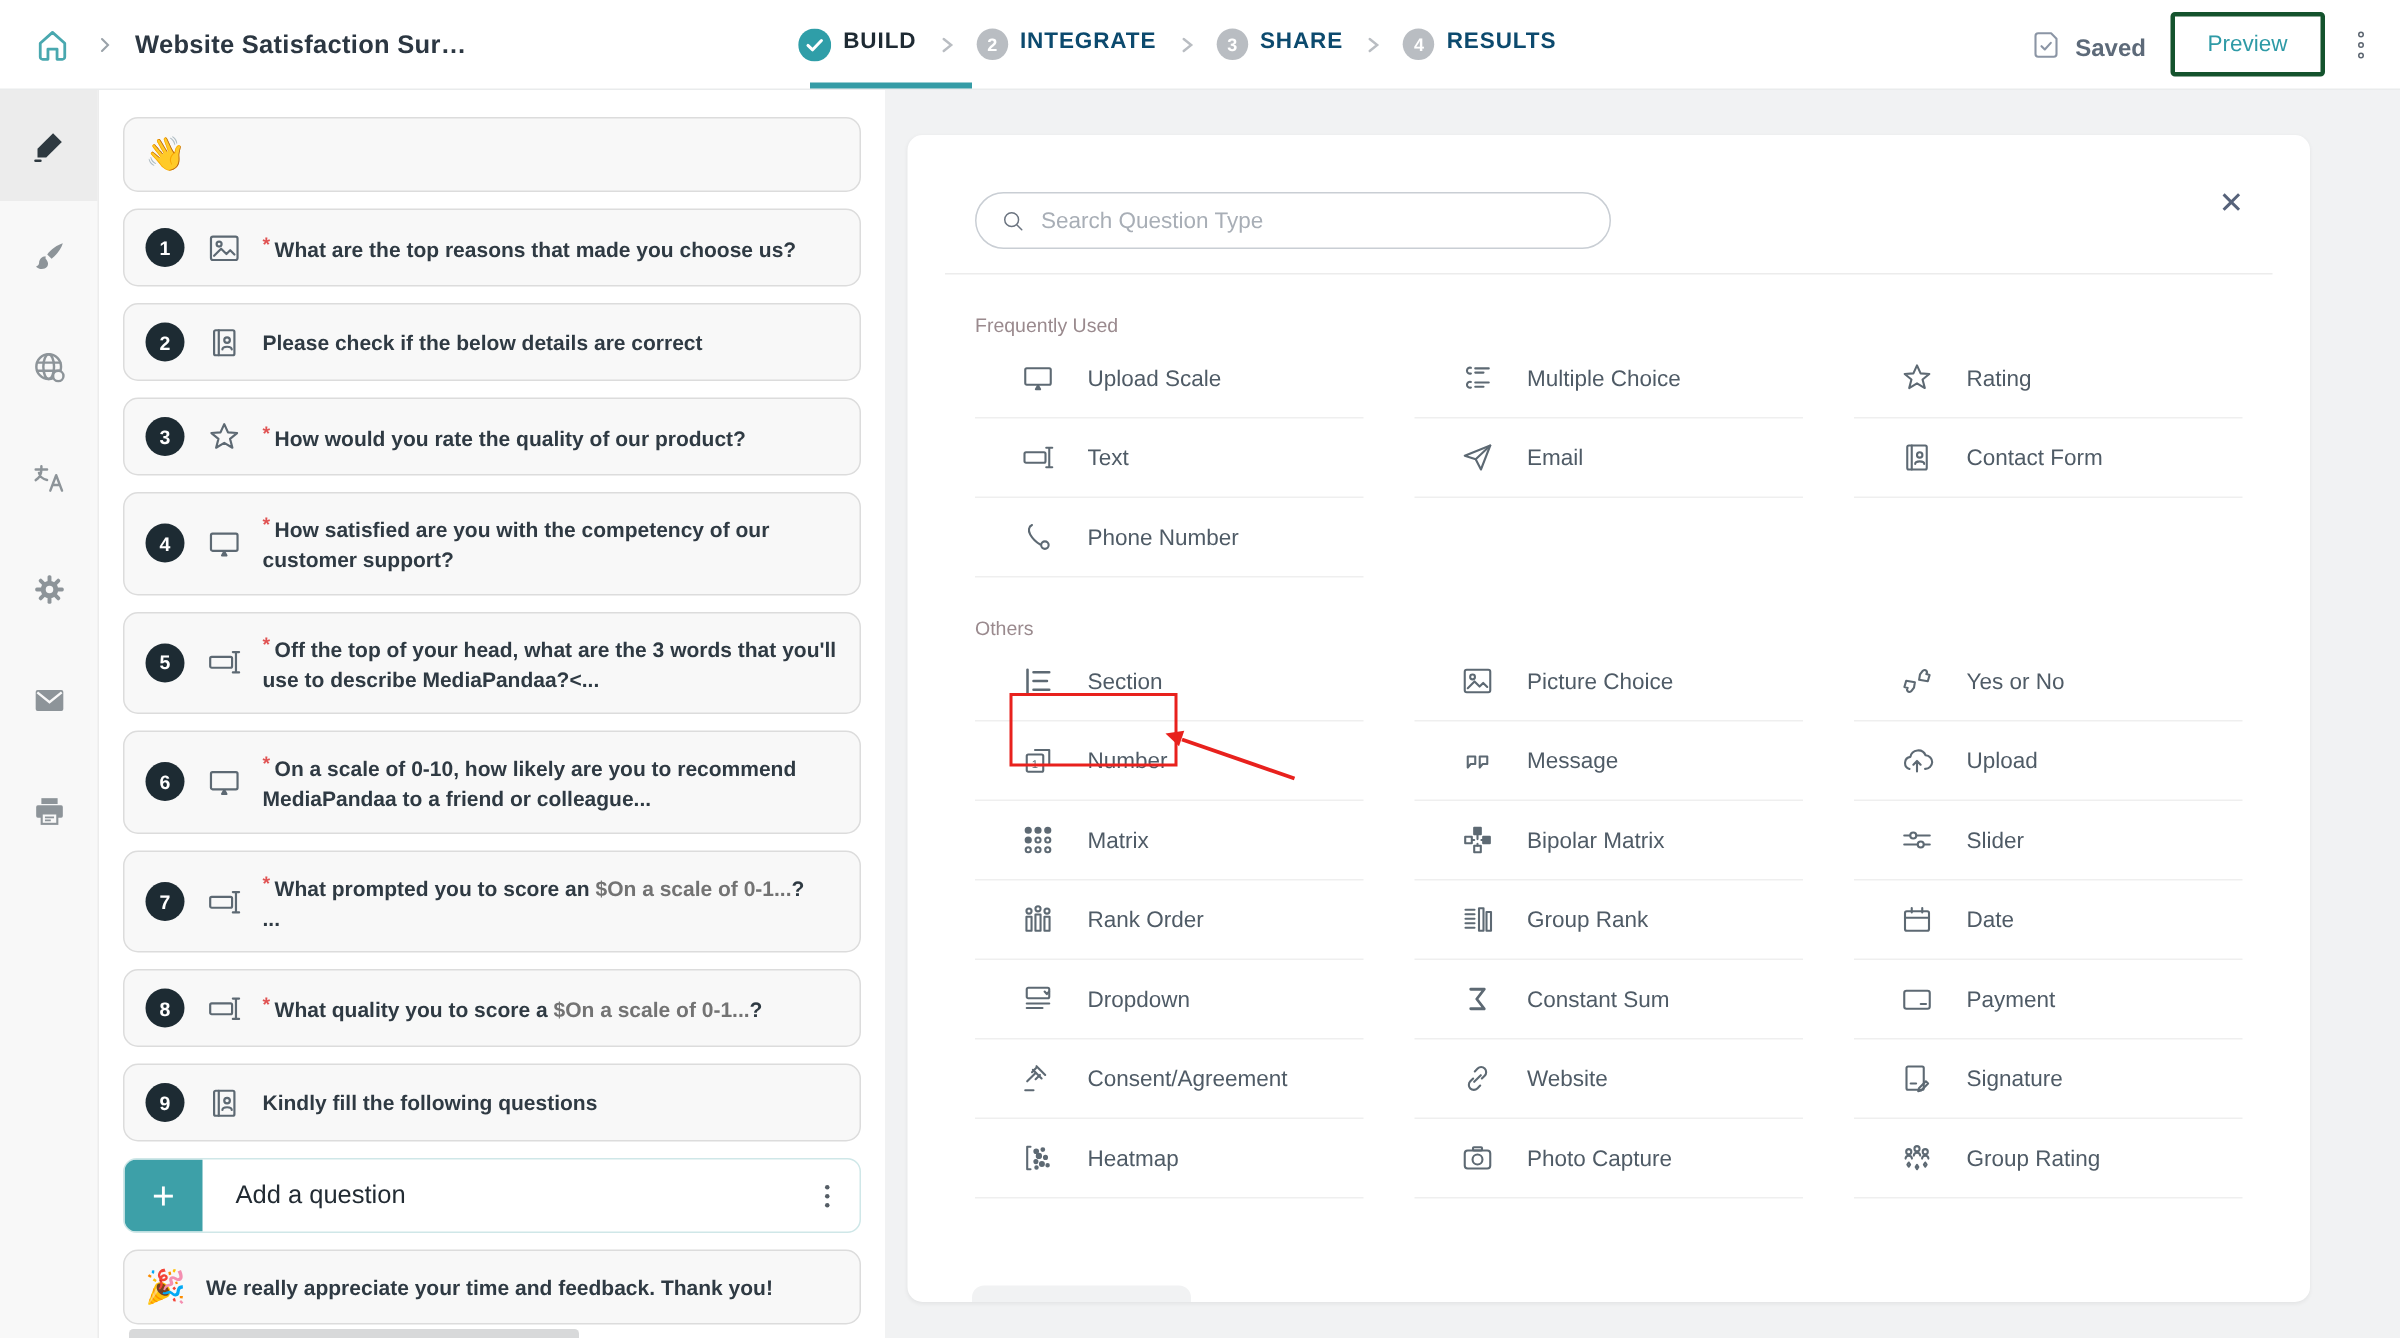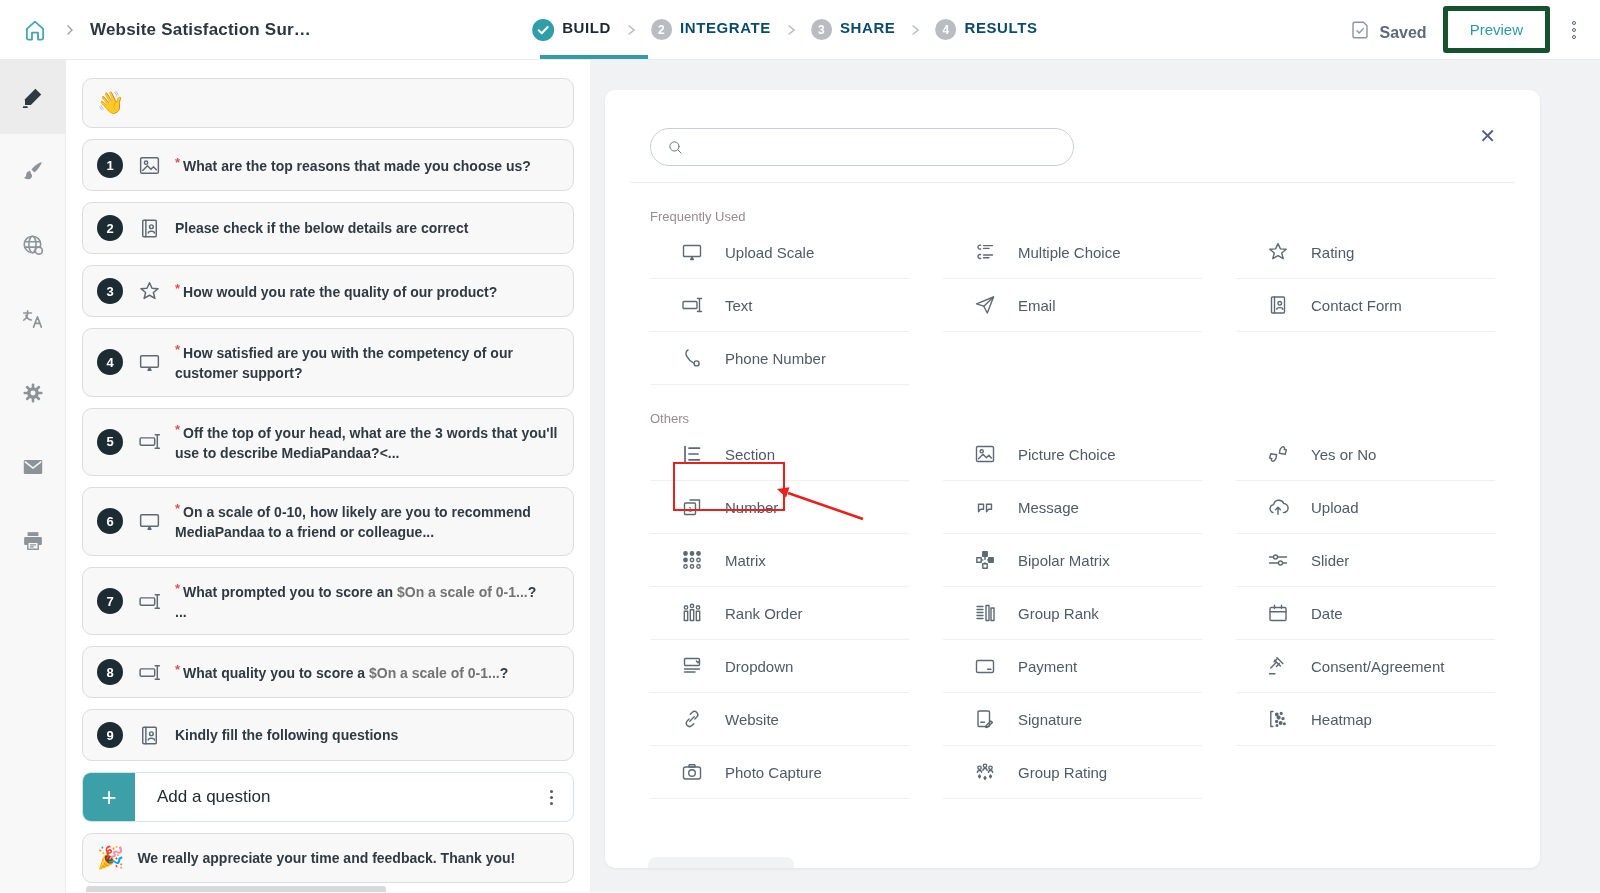--- a/index.html
+++ b/index.html
@@ -13,21 +13,21 @@
   .crumb-sep { color:#9aa2a9; }
   .survey-title { font-size:17px; font-weight:bold; color:#2c3742; letter-spacing:.2px; }
   .steps { position:absolute; left:50%; top:0; height:100%; transform:translateX(-53%); display:flex; align-items:center; gap:14px; }
   .step { display:flex; align-items:flex-start; gap:8px; cursor:pointer; }
   .step-label { font-size:15px; font-weight:bold; letter-spacing:.6px; color:#0c4a6e; }
   .step.active .step-label { color:#1e2a33; }
   .step-num { width:21px; height:21px; border-radius:50%; background:#b9bdc2; color:#fff; font-size:12px; font-weight:bold; display:flex; align-items:center; justify-content:center; }
   .build-underline { position:absolute; left:540px; bottom:0; width:108px; height:4px; background:#359ca6; }
   .hright { display:flex; align-items:center; gap:16px; }
   .saved { display:flex; align-items:flex-end; gap:8px; color:#5d6a79; font-size:16px;font-weight:bold; }
-  .preview-btn { border:5px solid #14532d; background:#fff; color:#2e9aa6; font-size:15px; font-family:inherit; padding:10px 22px; border-radius:3px; cursor:pointer; }
+  .preview-btn { border:3px solid #14532d; background:#fff; color:#2e9aa6; font-size:15px; font-family:inherit; padding:10px 22px; border-radius:3px; cursor:pointer; }
   .kebab { display:flex; flex-direction:column; gap:3px; padding:4px 6px; cursor:pointer; }
   .kebab i { width:4px; height:4px; border:1.2px solid #5c6570; border-radius:50%; display:block; }
 
   
   .main { display:flex; height:832px; }
   .sidebar { width:66px; background:#f8f8f8; border-right:1px solid #ececec; display:flex; flex-direction:column; align-items:stretch; }
   .side-item { height:74px; display:flex; align-items:center; justify-content:center; cursor:pointer; }
   .side-item.active { background:#ececec; }
 
   .qcol { width:524px; background:#fff; padding:18px 16px 0 16px; display:flex; flex-direction:column; gap:11px; position:relative; }
@@ -340,20 +340,21 @@
     <div class="panel">
 
       <div class="search-row">
         <div class="search-pill">
           <span>
             <svg width="17" height="17" viewBox="0 0 24 24" class="ic" style="stroke:#6b7480">
                 <circle cx="10.5" cy="10.5" r="6.5"></circle>
                 <path d="M15.3 15.3 L20 20"></path>
               </svg>
           </span>
+          <input type="text" placeholder="Search Question Type" style="">
         </div>
       </div>
       <div class="close-x">✕</div>
       <div class="pdivider"></div>
 
       <div class="sec-title">Frequently Used</div>
       <div class="tgrid">
         <div class="cell">
           <span>
               <svg width="24" height="24" viewBox="0 0 24 24" class="ic">
@@ -563,20 +564,28 @@
               <svg width="24" height="24" viewBox="0 0 24 24" class="ic">
                 <rect x="4.5" y="4.5" width="15" height="7" rx="1"></rect>
                 <polyline points="16.4,7 17.9,8.8 19.4,7"></polyline>
                 <path d="M4.5 15 H19.5 M4.5 18 H15"></path>
               </svg>
             </span>
           <span class="cell-label">Dropdown</span>
         </div>
         <div class="cell">
           <span>
+              <svg width="24" height="24" viewBox="0 0 24 24" class="ic" style="stroke-width:1.9">
+                <path d="M7.5 5.5 H16.5 L11.5 12 16.5 18.5 H7.5"></path>
+              </svg>
+            </span>
+          <span class="cell-label">Constant Sum</span>
+        </div>
+        <div class="cell">
+          <span>
               <svg width="24" height="24" viewBox="0 0 24 24" class="ic">
                 <rect x="3.5" y="6.5" width="17" height="12" rx="1.5"></rect>
                 <path d="M14.5 15.3 h3.5"></path>
               </svg>
             </span>
           <span class="cell-label">Payment</span>
         </div>
 
         <div class="cell">
           <span>

